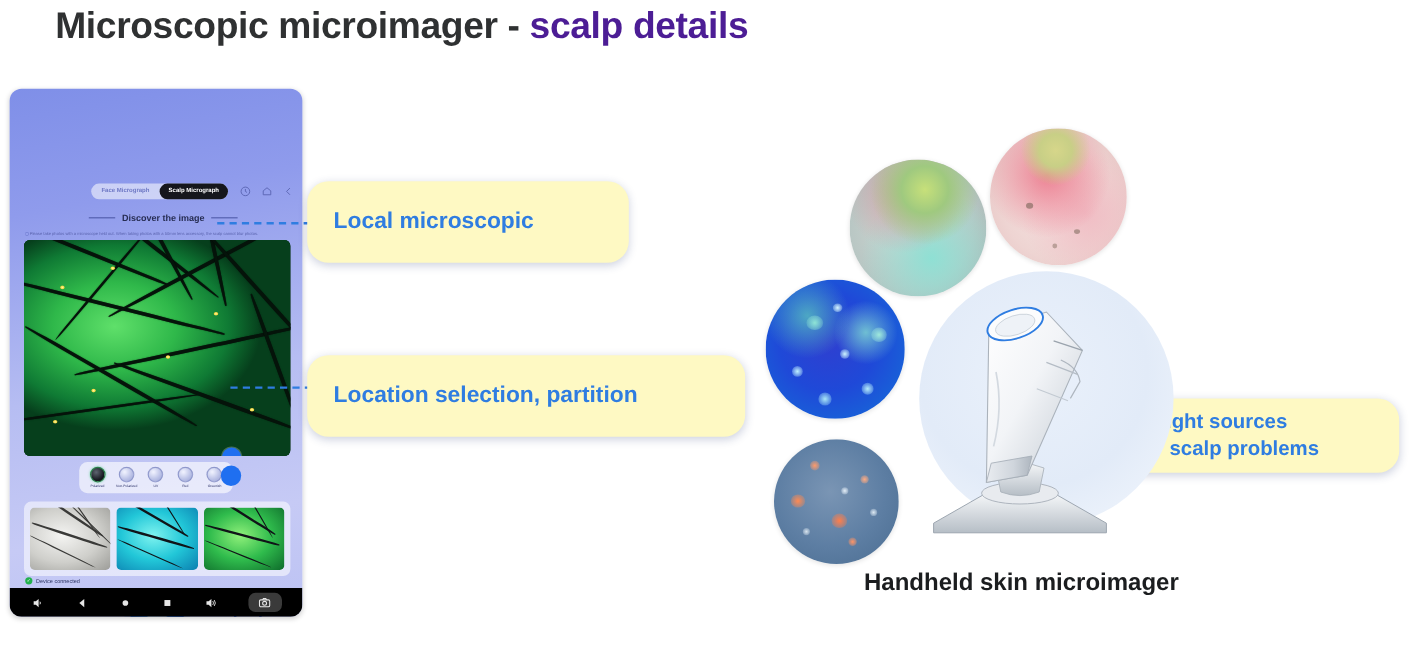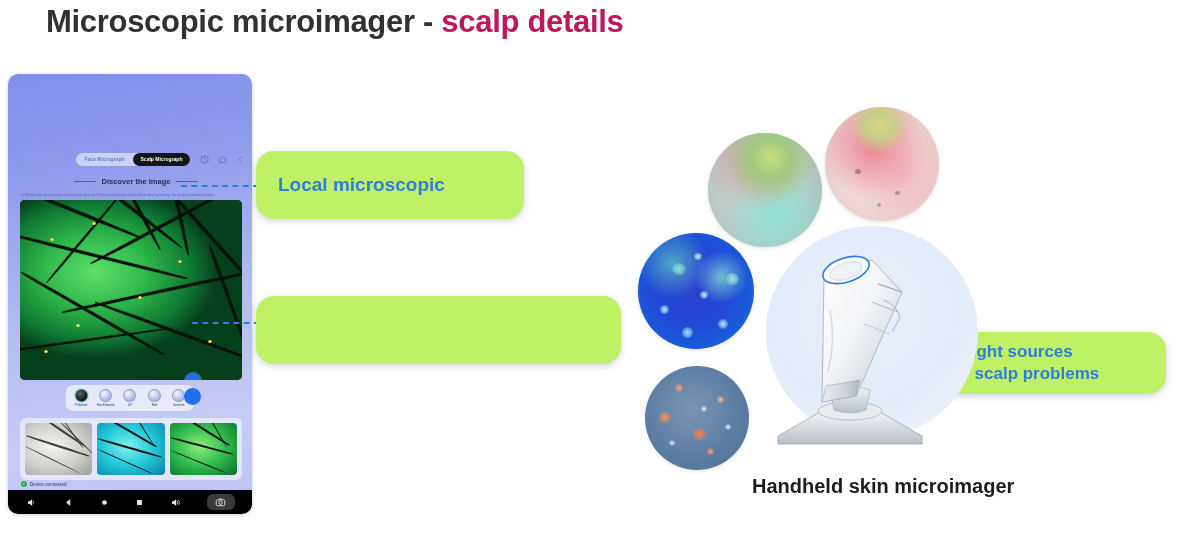--- a/index.html
+++ b/index.html
@@ -11,21 +11,21 @@
     overflow:hidden;
   }
 
   
   #page-title{
     position:absolute; left:46px; top:4px;
     font-size:31px; font-weight:bold; letter-spacing:-0.3px;
     white-space:nowrap;
   }
   #page-title .dark{color:#2f3132;}
-  #page-title .accent{color:#be185d;}
+  #page-title .accent{color:#4c1d95;}
 
   
   #tablet{
     position:absolute; left:8px; top:74px;
     width:244px; height:440px;
     background:linear-gradient(170deg,#7f8fe8 0%,#8f9bec 22%,#b6bdf2 55%,#c6caf5 80%,#bcc2f3 100%);
     border-radius:10px;
     box-shadow:0 1px 4px rgba(0,0,0,.18);
     overflow:hidden;
   }
@@ -174,21 +174,21 @@
   }
   #nav-bar .nb{color:#e6e6e6;display:flex;align-items:center;justify-content:center;}
   #nav-bar .shot{
     background:#3a3a3a;border-radius:6px;width:28px;height:16px;
     display:flex;align-items:center;justify-content:center;
   }
 
   
   .callout{
     position:absolute;
-    background:#bef264;
+    background:#fef9c3;
     border-radius:18px;
     box-shadow:0 2px 7px rgba(40,60,120,.22);
     color:#2f7de1;
     font-weight:bold;
     line-height:1.28;
     display:flex; align-items:center;
     box-sizing:border-box;
   }
   #callout-1{left:256px; top:151px; width:268px; height:68px; font-size:19px; padding:0 22px;}
   #callout-2{left:256px; top:296px; width:365px; height:68px; font-size:19px; padding:0 22px;}
@@ -236,21 +236,21 @@
       radial-gradient(circle at 45% 45%, #2f3fd0 0%, #1f49d8 45%, #1373d8 100%);
   }
   #sample-4{left:645px; top:366px; width:104px; height:104px;}
   #sample-4 .s{
     position:absolute;inset:0;
     background:radial-gradient(circle at 45% 42%, #7a95b4 0%, #5d7ea3 55%, #4a6c90 100%);
   }
   .dotfx{position:absolute;border-radius:50%;}
 
   #device-caption{
-    position:absolute; left:752px; top:475px;
+    position:absolute; left:720px; top:475px;
     font-size:20px; font-weight:bold; color:#1b1d1f; white-space:nowrap;
   }
 
   
   #device{position:absolute; left:760px; top:240px; width:190px; height:215px;}
 </style>
 </head>
 <body>
 
 <div id="page-title">
@@ -423,20 +423,21 @@
 <div class="lead-line" id="lead-2"></div>
 
 <div class="callout" id="callout-1">
   <div>
     <div>Local microscopic</div>
   </div>
 </div>
 
 <div class="callout" id="callout-2">
   <div>
+    <div>Location selection, partition</div>
   </div>
 </div>
 
 <div class="callout" id="callout-3">
   <div>
     <div>Multiple light sources</div>
     <div>Discover scalp problems</div>
   </div>
 </div>
 

